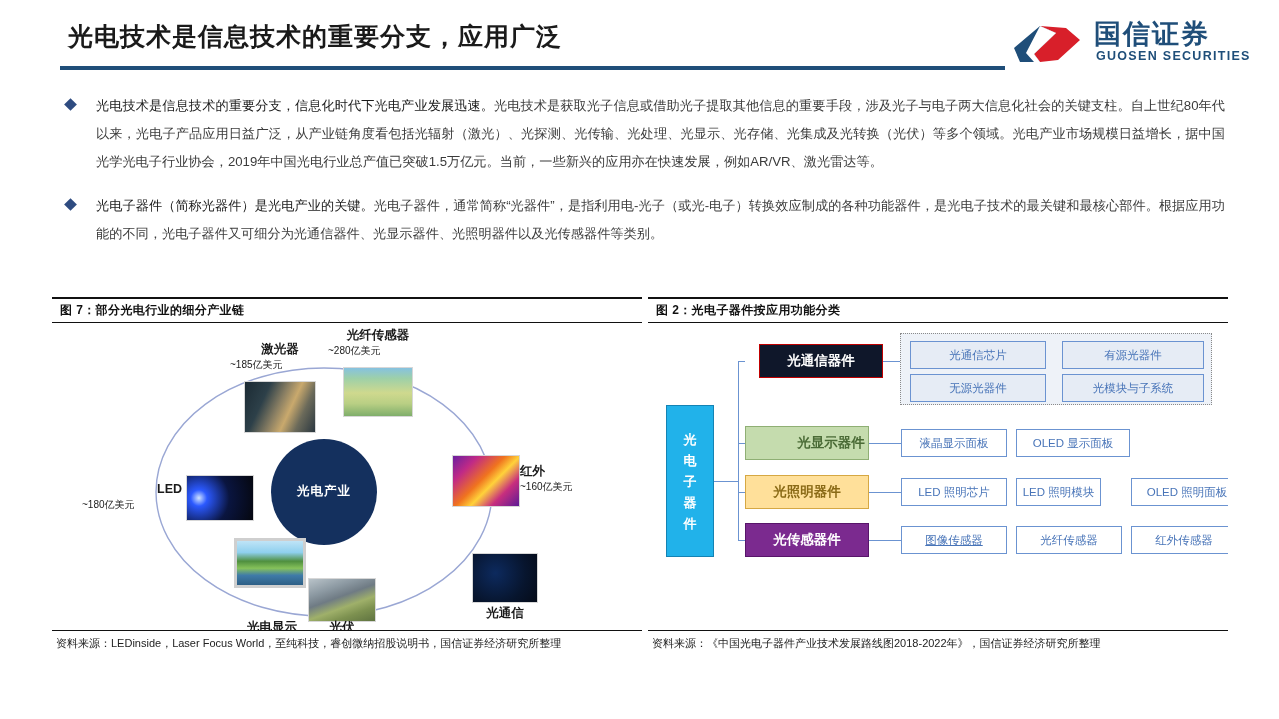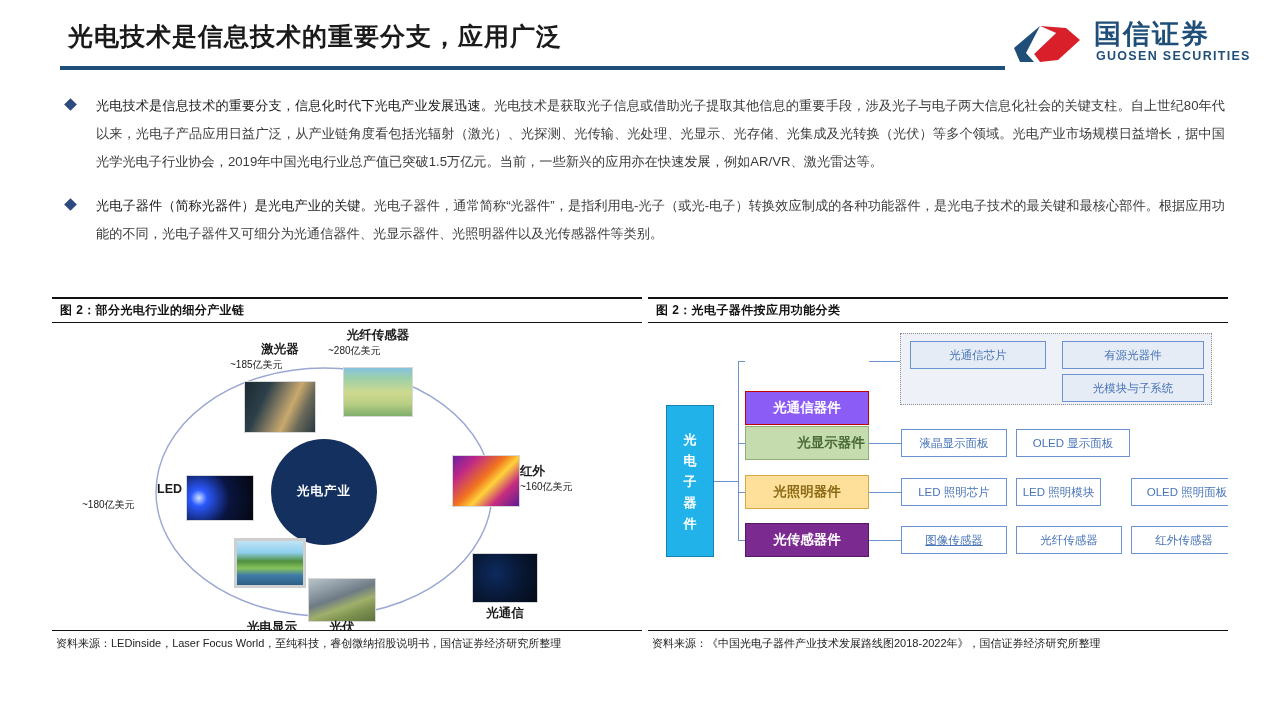--- a/index.html
+++ b/index.html
@@ -104,21 +104,21 @@
     justify-content:center;text-align:center;white-space:nowrap;
   }
   .root{
     left:18px;top:82px;width:48px;height:152px;background:#21b2ea;border:1px solid #1483b4;
     flex-direction:column;
   }
   .root span{
     color:#ffffff;font-size:13px;font-weight:bold;line-height:21px;
   }
   .lvl1{width:124px;height:34px;font-size:13.5px;font-weight:bold;}
-  .b-comm{left:97px;top:21px;background:#8b5cf6;border:1px solid #c00000;color:#fff;margin-top:47px;}
+  .b-comm{left:111px;top:21px;background:#0f172a;border:1px solid #c00000;color:#fff;}
   .b-disp{left:97px;top:103px;background:#c5dcae;border:1px solid #8faf74;color:#4a6b36;padding-left:48px;}
   .b-lite{left:97px;top:152px;background:#ffe09a;border:1px solid #d6a843;color:#8a6a16;}
   .b-sens{left:97px;top:200px;background:#7b2a8f;border:1px solid #58156a;color:#ffffff;}
 
   .lvl2{
     height:28px;font-size:11.5px;color:#4874b8;background:#ffffff;
     border:1px solid #6b93d1;
   }
   .grpbox{
     position:absolute;left:252px;top:10px;width:312px;height:72px;
@@ -160,21 +160,21 @@
     <div class="bullet-row">
       <div class="diamond"></div>
       <div class="para">
         <b>光电子器件（简称光器件）是光电产业的关键。</b><span>光电子器件，通常简称“光器件”，是指利用电-光子（或光-电子）转换效应制成的各种功能器件，是光电子技术的最关键和最核心部件。根据应用功能的不同，光电子器件又可细分为光通信器件、光显示器件、光照明器件以及光传感器件等类别。</span>
       </div>
     </div>
   </div>
 
   <div class="figpanel left">
     <div class="fig-head">
-      <span>图 2：部分光电行业的细分产业链</span>
+      <span>图 7：部分光电行业的细分产业链</span>
     </div>
     <div class="fig-body">
 
       <svg style="position:absolute;left:0;top:0;width:590px;height:307px">
         <ellipse cx="272" cy="169" rx="168" ry="124" fill="none" stroke="#9aa7d4" stroke-width="1.4"></ellipse>
       </svg>
 
       <div class="circ-core">
         <span>光电产业</span>
       </div>
@@ -282,20 +282,23 @@
           <span>光传感器件</span>
         </div>
 
         <div class="grpbox">
           <div class="tbox lvl2" style="left:9px;top:7px;width:136px;">
             <span>光通信芯片</span>
           </div>
           <div class="tbox lvl2" style="left:161px;top:7px;width:142px;">
             <span>有源光器件</span>
           </div>
+          <div class="tbox lvl2" style="left:9px;top:40px;width:136px;">
+            <span>无源光器件</span>
+          </div>
           <div class="tbox lvl2" style="left:161px;top:40px;width:142px;">
             <span>光模块与子系统</span>
           </div>
         </div>
 
         <div class="tbox lvl2" style="left:253px;top:106px;width:106px;">
           <span>液晶显示面板</span>
         </div>
         <div class="tbox lvl2" style="left:368px;top:106px;width:114px;">
           <span>OLED 显示面板</span>

